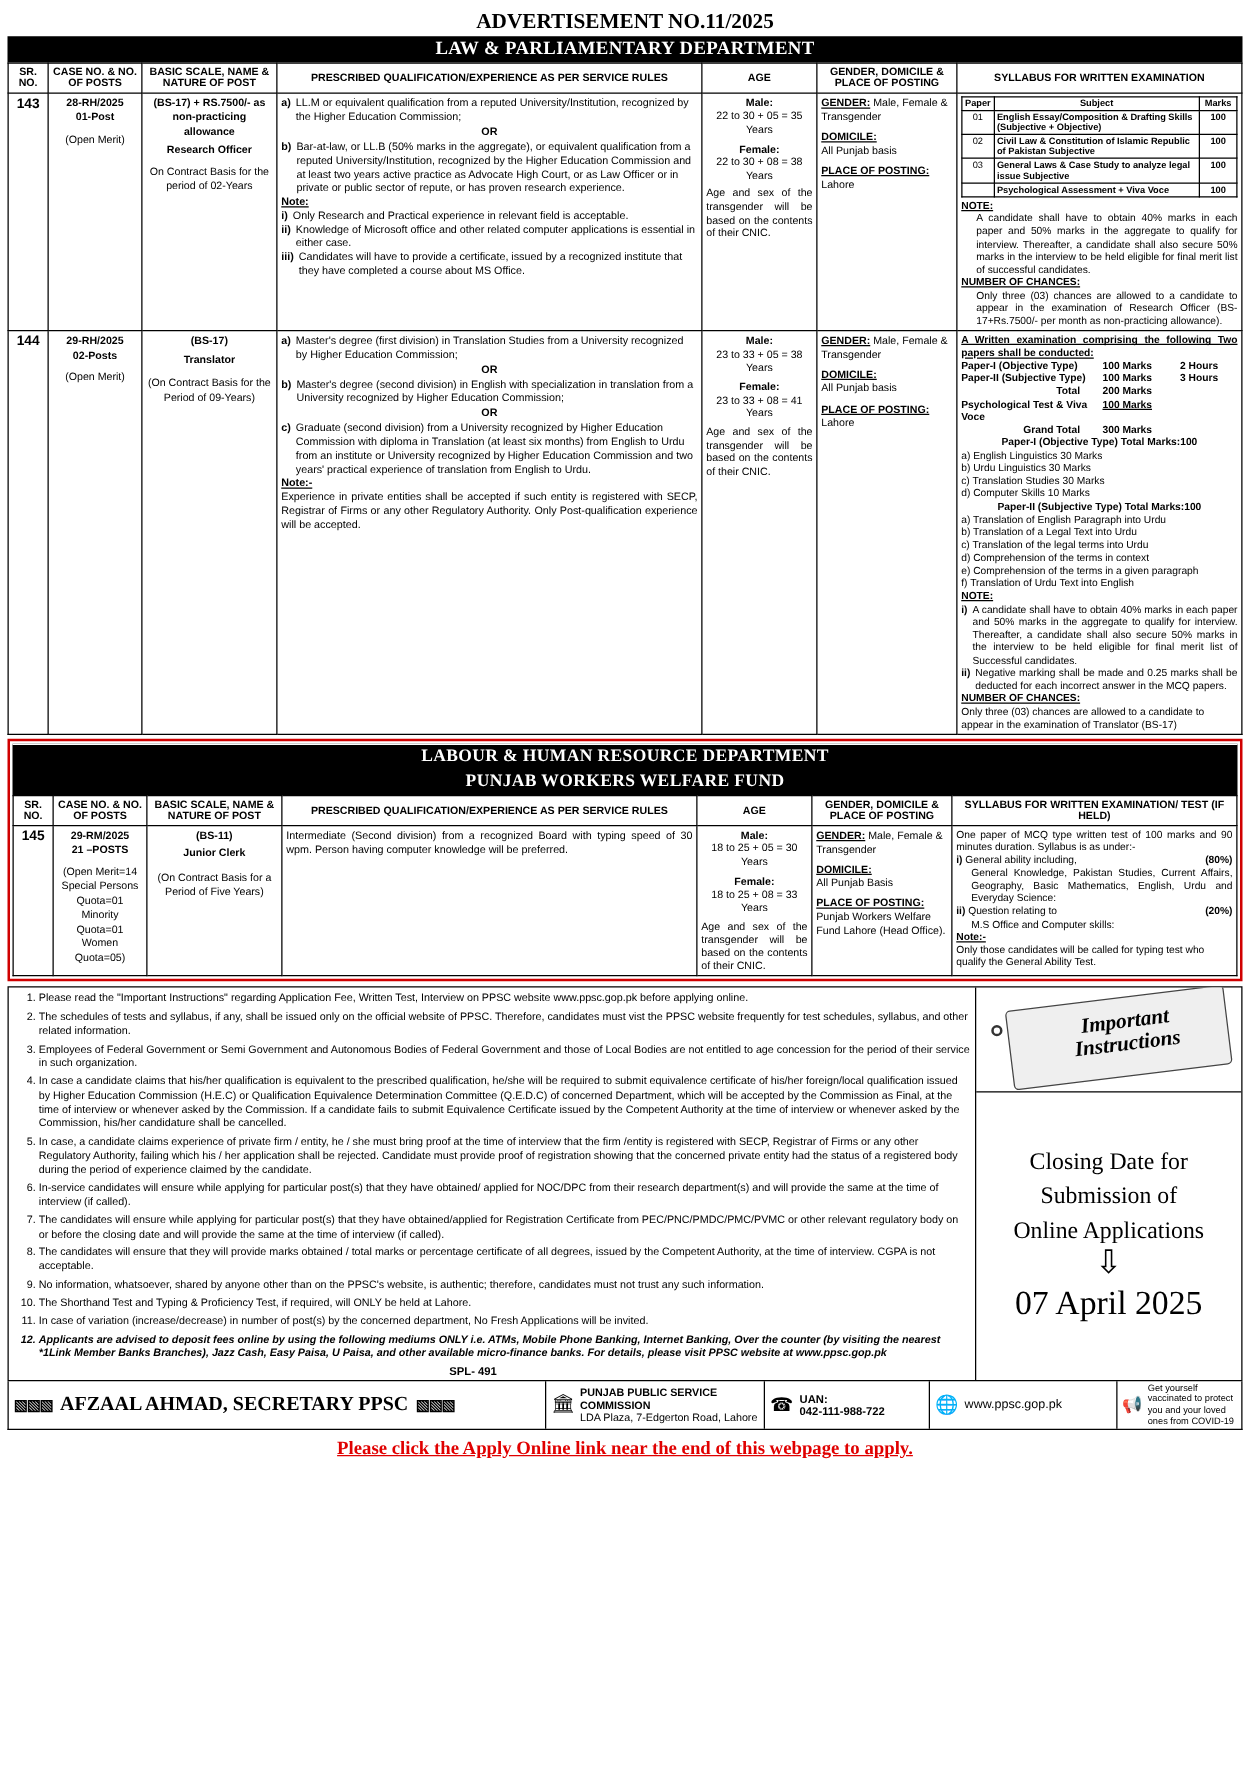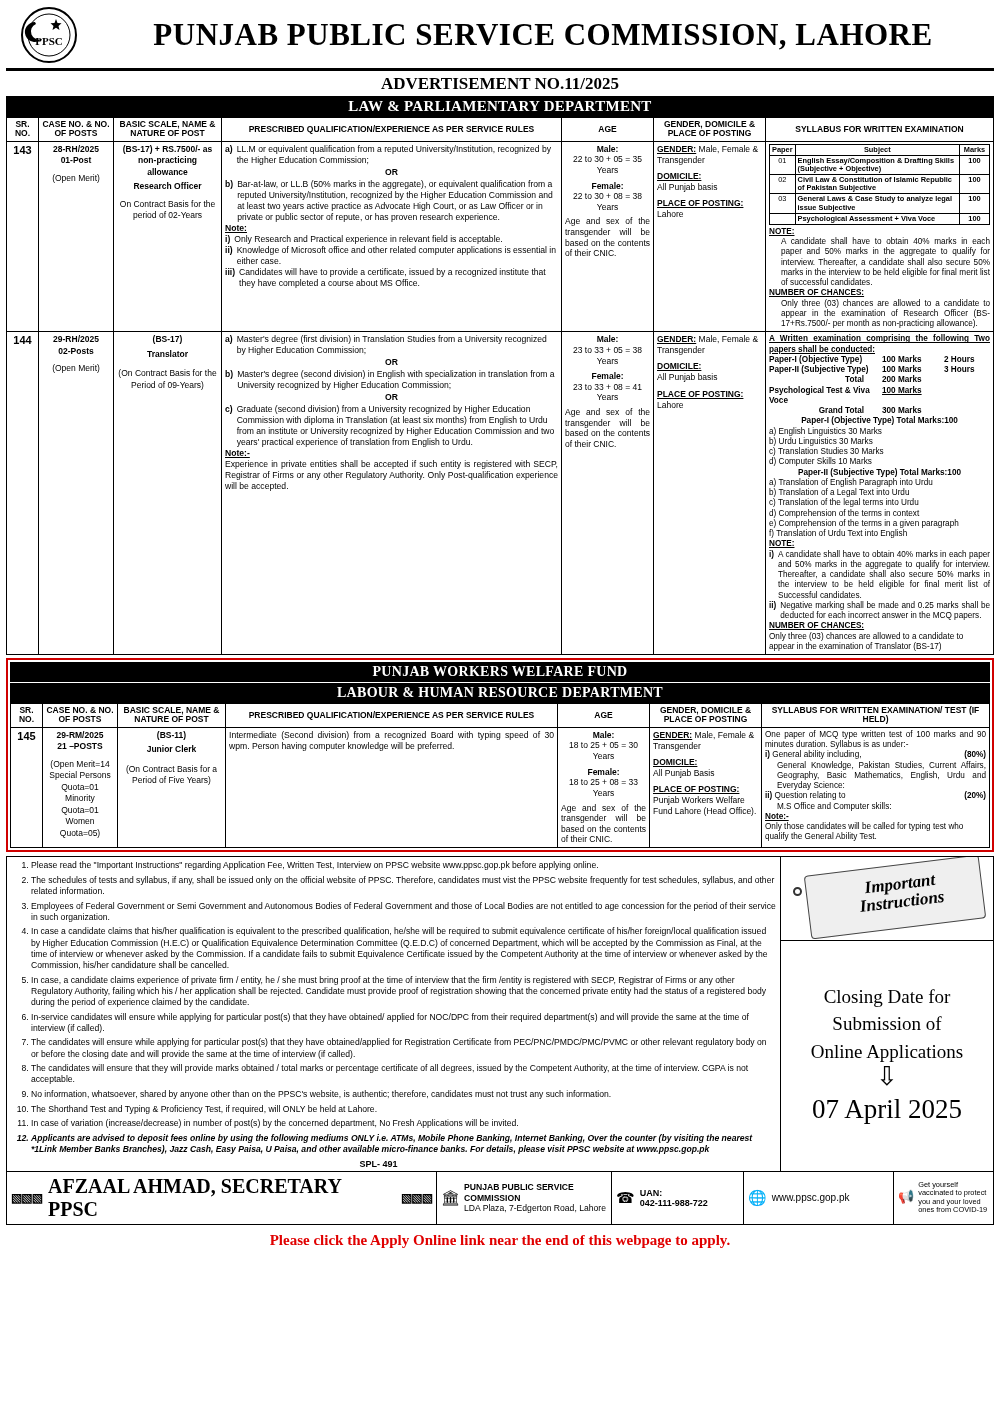--- a/index.html
+++ b/index.html
@@ -76,46 +76,34 @@
   .hole { position:absolute; left:12px; top:30px; width:9px; height:9px; border:2px solid #333; border-radius:50%;}
   .closing { flex:1; display:flex; flex-direction:column; align-items:center; justify-content:center;
              font-family:"Liberation Serif", serif; font-size:19px; line-height:1.45; text-align:center;}
   .closing .date { font-size:27px; font-weight:normal; }
   .arrow { font-size:26px; line-height:.8; margin:2px 0;}
 
   
   .footer { display:flex; border:1px solid #000; border-top:none; align-items:stretch; }
   .f-left { flex:0 0 430px; display:flex; align-items:center; gap:6px; padding:3px 4px; border-right:1px solid #000;}
   .xbar { font-size:12px; letter-spacing:-1px; font-weight:bold;}
-  .sec-name { font-family:"Liberation Serif", serif; font-weight:bold; font-size:20px; }
+  .sec-name { font-family:"Liberation Serif", serif; font-weight:bold; font-size:16px; }
   .f-mid { flex:0 0 175px; display:flex; align-items:center; gap:4px; padding:3px 4px; border-right:1px solid #000; font-size:8.6px; line-height:1.2;}
   .f-uan { flex:0 0 132px; display:flex; align-items:center; gap:5px; padding:3px 4px; border-right:1px solid #000;}
   .f-web { flex:0 0 150px; display:flex; align-items:center; gap:5px; padding:3px 4px; border-right:1px solid #000; font-size:10px;}
   .f-covid { flex:1; display:flex; align-items:center; gap:4px; padding:2px 4px; font-size:7.4px; line-height:1.15;}
 
   .apply-note { text-align:center; color:#e00000; font-weight:bold; font-size:15px; margin-top:7px;
-                font-family:"Liberation Serif", serif;}
+                font-family:"Liberation Serif", serif;text-decoration:underline;}
 </style>
 </head>
 <body>
 
 <div class="page">
 
-  <div class="hdr">
-    <div class="logo">
-      <svg width="80" height="60" viewBox="0 0 80 60">
-        <circle cx="40" cy="30" r="27" fill="none" stroke="#000" stroke-width="2"></circle>
-        <circle cx="40" cy="30" r="21" fill="none" stroke="#000" stroke-width="1"></circle>
-        <path d="M26 17 a10 10 0 1 0 7 17 a8 8 0 1 1 -6 -15 z" fill="#000"></path>
-        <path d="M47 14 l1.5 4 l4 .3 l-3 2.7 l1 4 l-3.5-2.3 l-3.5 2.3 l1-4 l-3-2.7 l4-.3 z" fill="#000"></path>
-        <text x="40" y="40" font-size="11" font-family="Liberation Serif, serif" font-weight="bold" text-anchor="middle">PPSC</text>
-      </svg>
-    </div>
-    <div class="hdr-title">PUNJAB PUBLIC SERVICE COMMISSION, LAHORE</div>
-  </div>
 
   <div class="advt">ADVERTISEMENT NO.11/2025</div>
   <div class="deptbar">LAW &amp; PARLIAMENTARY DEPARTMENT</div>
 
   <table class="main">
     <colgroup>
       <col class="c1">
         <col class="c2">
         <col class="c3">
         <col class="c4">
@@ -327,22 +315,22 @@
               <span style="text-align:justify">Negative marking shall be made and 0.25 marks shall be deducted for each incorrect answer in the MCQ papers.</span>
             </div>
           <div class="b u">NUMBER OF CHANCES:</div>
           <div>Only three (03) chances are allowed to a candidate to appear in the examination of Translator (BS-17)</div>
         </td>
       </tr>
     </tbody>
   </table>
 
   <div class="redbox">
+    <div class="deptbar small" style="border-top:1px solid #fff">LABOUR &amp; HUMAN RESOURCE DEPARTMENT</div>
     <div class="deptbar small">PUNJAB WORKERS WELFARE FUND</div>
-    <div class="deptbar small" style="border-top:1px solid #fff">LABOUR &amp; HUMAN RESOURCE DEPARTMENT</div>
     <table class="main">
       <colgroup>
         <col class="c1">
           <col class="c2">
           <col class="c3">
           <col class="c4">
           <col class="c5">
           <col class="c6">
           <col class="c7">
       </colgroup>
@@ -415,21 +403,21 @@
   </div>
 
   <div class="instr-wrap">
     <div class="instr">
       <ol>
         <li>Please read the "Important Instructions" regarding Application Fee, Written Test, Interview on PPSC website  www.ppsc.gop.pk  before applying online.</li>
         <li>The schedules of tests and syllabus, if any, shall be issued only on the official website of PPSC. Therefore, candidates must vist  the PPSC website frequently for test schedules, syllabus, and other related information.</li>
         <li>Employees of Federal Government or Semi Government and Autonomous Bodies of Federal Government and those of Local Bodies are not entitled to age concession for the period of their service in such organization.</li>
         <li>In case a candidate claims that his/her qualification is equivalent to the prescribed qualification, he/she will be required to submit equivalence certificate of his/her foreign/local qualification issued by Higher Education Commission (H.E.C) or Qualification Equivalence Determination Committee (Q.E.D.C) of concerned Department, which will be accepted by the Commission as Final, at the time of interview or whenever asked by the Commission. If a candidate fails to submit Equivalence Certificate issued by the Competent Authority at the time of interview or whenever asked by the Commission, his/her candidature shall be cancelled.</li>
         <li>In case, a candidate claims experience of private firm / entity,  he / she must bring proof at the time of interview that the firm /entity is registered with SECP, Registrar of Firms or any other Regulatory Authority, failing which his / her application shall be  rejected. Candidate must provide proof of registration showing that the concerned private entity had the status of a registered body during the period of experience claimed by the candidate.</li>
-        <li>In-service candidates will ensure while applying for particular post(s) that they have obtained/ applied for NOC/DPC from their required department(s) and will provide the same at the time of interview (if called).</li>
+        <li>In-service candidates will ensure while applying for particular post(s) that they have obtained/ applied for NOC/DPC from their research department(s) and will provide the same at the time of interview (if called).</li>
         <li>The candidates will ensure while applying for particular post(s) that they have obtained/applied for Registration Certificate from PEC/PNC/PMDC/PMC/PVMC or other relevant regulatory body on or before the closing date and will provide the same at the time of interview (if called).</li>
         <li>The candidates will ensure that they will provide marks obtained / total marks or percentage certificate of all degrees, issued by the Competent Authority, at the time of interview. CGPA is not acceptable.</li>
         <li>No information, whatsoever, shared by anyone other than on the PPSC's website, is authentic; therefore, candidates must not trust any such information.</li>
         <li>The Shorthand Test and Typing &amp; Proficiency Test, if required,  will ONLY be held at Lahore.</li>
         <li>In case of variation (increase/decrease) in number of post(s) by the concerned department, No Fresh Applications will be invited.</li>
         <li style="font-style:italic;font-weight:bold">Applicants are advised to deposit fees online by using the following mediums ONLY i.e. ATMs, Mobile Phone Banking, Internet Banking, Over the counter (by visiting the nearest *1Link Member Banks Branches), Jazz Cash, Easy Paisa, U Paisa, and other available micro-finance banks. For details, please visit PPSC website at www.ppsc.gop.pk</li>
       </ol>
       <div class="spl">SPL- 491</div>
     </div>
     <div class="right-col">

